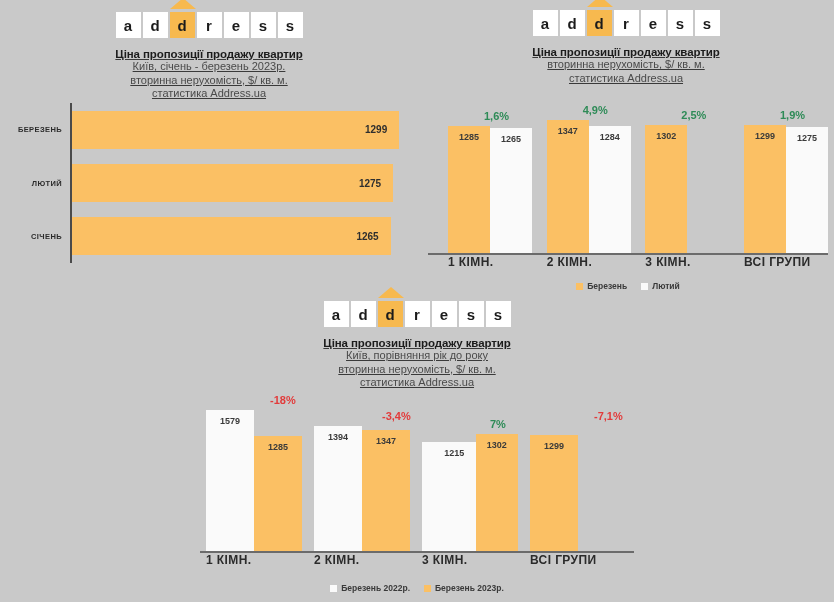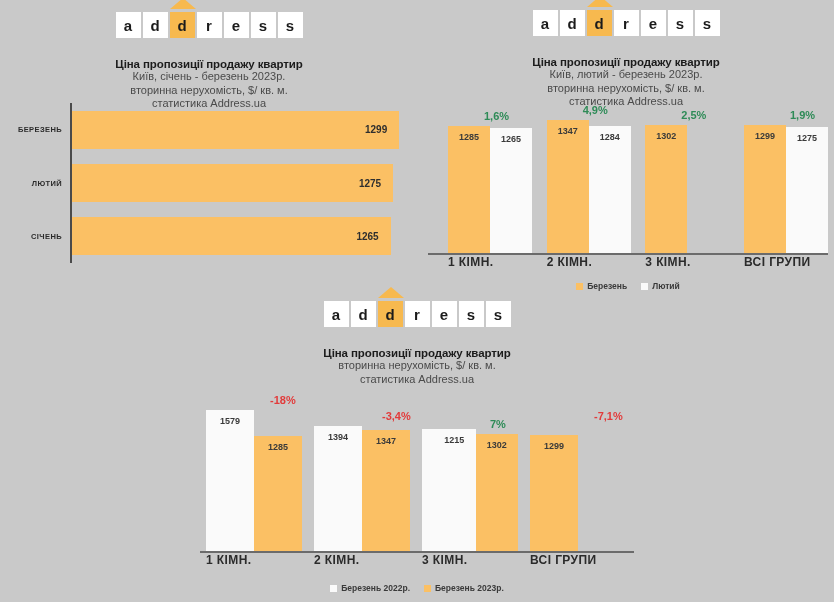--- a/index.html
+++ b/index.html
@@ -28,21 +28,21 @@
   .logo-roof{
     position:absolute;
     width:0;height:0;
     border-left:13px solid transparent;
     border-right:13px solid transparent;
     border-bottom:11px solid #f7b94f;
     top:-10px;z-index:3;
   }
 
   
-  .title-block{text-align:center;margin-top:20px;}
+  .title-block{text-align:center;margin-top:10px;text-decoration:underline;}
   .t-main{font-weight:bold;font-size:11.5px;color:#1c1c1c;letter-spacing:-0.1px;}
   .t-sub{font-size:11px;color:#4a4a4a;line-height:13.5px;}
 
   
   #chart1{left:0;top:0;width:418px;height:290px;}
   #chart1 .head{padding-top:8px;}
   .hbar-area{position:absolute;left:70px;top:103px;width:330px;height:160px;}
   .hbar-axis{position:absolute;left:0;top:0;width:2px;height:160px;background:#4a4a4a;}
   .hbar-row{position:absolute;left:2px;height:38px;background:#fbc064;display:flex;align-items:center;justify-content:flex-end;}
   .hbar-val{font-size:10px;font-weight:bold;color:#2e2e2e;padding-right:12px;}
@@ -123,21 +123,20 @@
           <div class="logo-cell hl sep">d</div>
           <div class="logo-cell sep">r</div>
           <div class="logo-cell sep">e</div>
           <div class="logo-cell sep">s</div>
           <div class="logo-cell">s</div>
         </div>
         <div class="logo-roof" style="left: 168.5px;"></div>
       </div>
     <div class="title-block">
       <div class="t-main">Ціна пропозиції продажу квартир</div>
-      <div class="t-sub">Київ, лютий - березень 2023р.</div>
       <div class="t-sub">вторинна нерухомість, $/ кв. м.</div>
       <div class="t-sub">статистика Address.ua</div>
     </div>
   </div>
   <div class="vplot" id="vplot2">
     <div class="axis-line"></div>
   <div class="grp" style="left: 20px; width: 84px; height: 138px;">
         <div class="vbar o" style="width: 42px; height: 127px;">
           <div class="vval">1285</div>
         </div>
@@ -165,21 +164,21 @@
       <div class="pct up" style="left: 243.333px; bottom: 134px; text-align: right;">2,5%</div>
       <div class="xlab" style="left: 217.333px; width: 84px; bottom: -14px;">3 КІМН.</div>
       <div class="grp" style="left: 316px; width: 84px; height: 138px;">
         <div class="vbar o" style="width: 42px; height: 128px;">
           <div class="vval">1299</div>
         </div>
         <div class="vbar w" style="width: 42px; height: 126px;">
           <div class="vval">1275</div>
         </div>
       </div>
-      <div class="pct up" style="left: 352px; bottom: 134px;">1,9%</div>
+      <div class="pct up" style="left: 342px; bottom: 134px;">1,9%</div>
       <div class="xlab" style="left: 316px; width: 84px; bottom: -14px;">ВСІ ГРУПИ</div>
       <div class="legend" style="bottom: -36px;">
         <div class="leg-item">
           <span class="swatch o"></span>
           <span>Березень</span>
         </div>
         <div class="leg-item">
           <span class="swatch w"></span>
           <span>Лютий</span>
         </div>
@@ -196,20 +195,21 @@
           <div class="logo-cell hl sep">d</div>
           <div class="logo-cell sep">r</div>
           <div class="logo-cell sep">e</div>
           <div class="logo-cell sep">s</div>
           <div class="logo-cell">s</div>
         </div>
         <div class="logo-roof" style="left: 177.5px;"></div>
       </div>
     <div class="title-block">
       <div class="t-main">Ціна пропозиції продажу квартир</div>
+      <div class="t-sub">Київ, порівняння рік до року</div>
       <div class="t-sub">вторинна нерухомість, $/ кв. м.</div>
       <div class="t-sub">статистика Address.ua</div>
     </div>
   </div>
   <div class="vplot3" id="vplot3">
     <div class="axis-line" style="left:0;width:434px;"></div>
   <div class="grp" style="left: 6px; width: 96px; height: 145px;">
         <div class="vbar w" style="width: 48px; height: 141px; margin-top: 22px;">
           <div class="vval">1579</div>
         </div>
@@ -223,21 +223,21 @@
         <div class="vbar w" style="width: 48px; height: 125px; margin-top: 48px;">
           <div class="vval">1394</div>
         </div>
         <div class="vbar o" style="width: 48px; height: 121px;">
           <div class="vval">1347</div>
         </div>
       </div>
       <div class="pct down" style="left: 182px; bottom: 131px;">-3,4%</div>
       <div class="xlab" style="left: 114px; width: 96px; bottom: -14px;">2 КІМН.</div>
       <div class="grp" style="left: 222px; width: 96px; height: 145px;">
-        <div class="vbar w" style="width: 48px; height: 122px; padding-left: 11px;">
+        <div class="vbar w" style="width: 48px; height: 109px; padding-left: 11px;">
           <div class="vval">1215</div>
         </div>
         <div class="vbar o" style="width: 48px; height: 117px;">
           <div class="vval">1302</div>
         </div>
       </div>
       <div class="pct up" style="left: 280px; bottom: 123px;">7%</div>
       <div class="xlab" style="left: 222px; width: 96px; bottom: -14px;">3 КІМН.</div>
       <div class="grp" style="left: 330px; width: 96px; height: 145px;">
         <div class="vbar o" style="width: 48px; height: 116px;">

